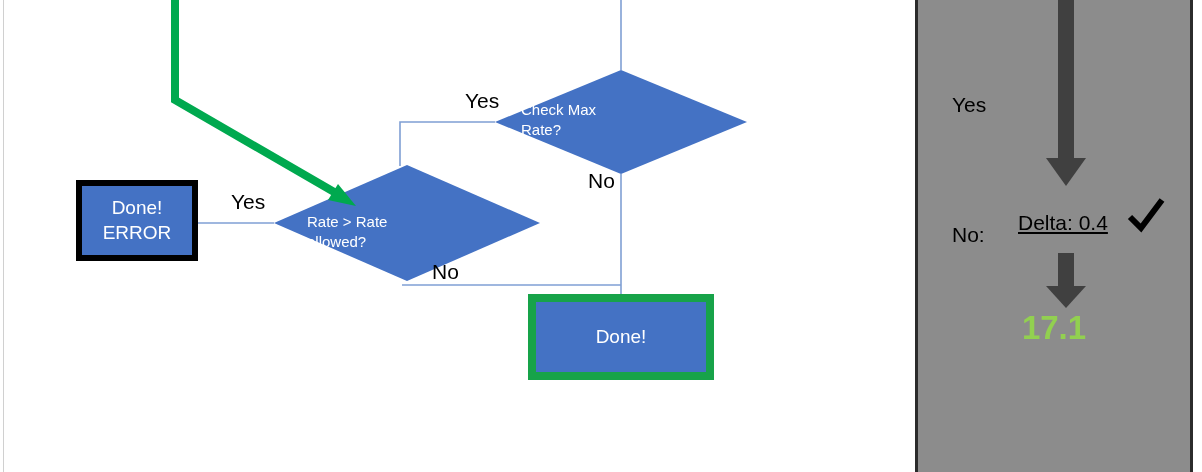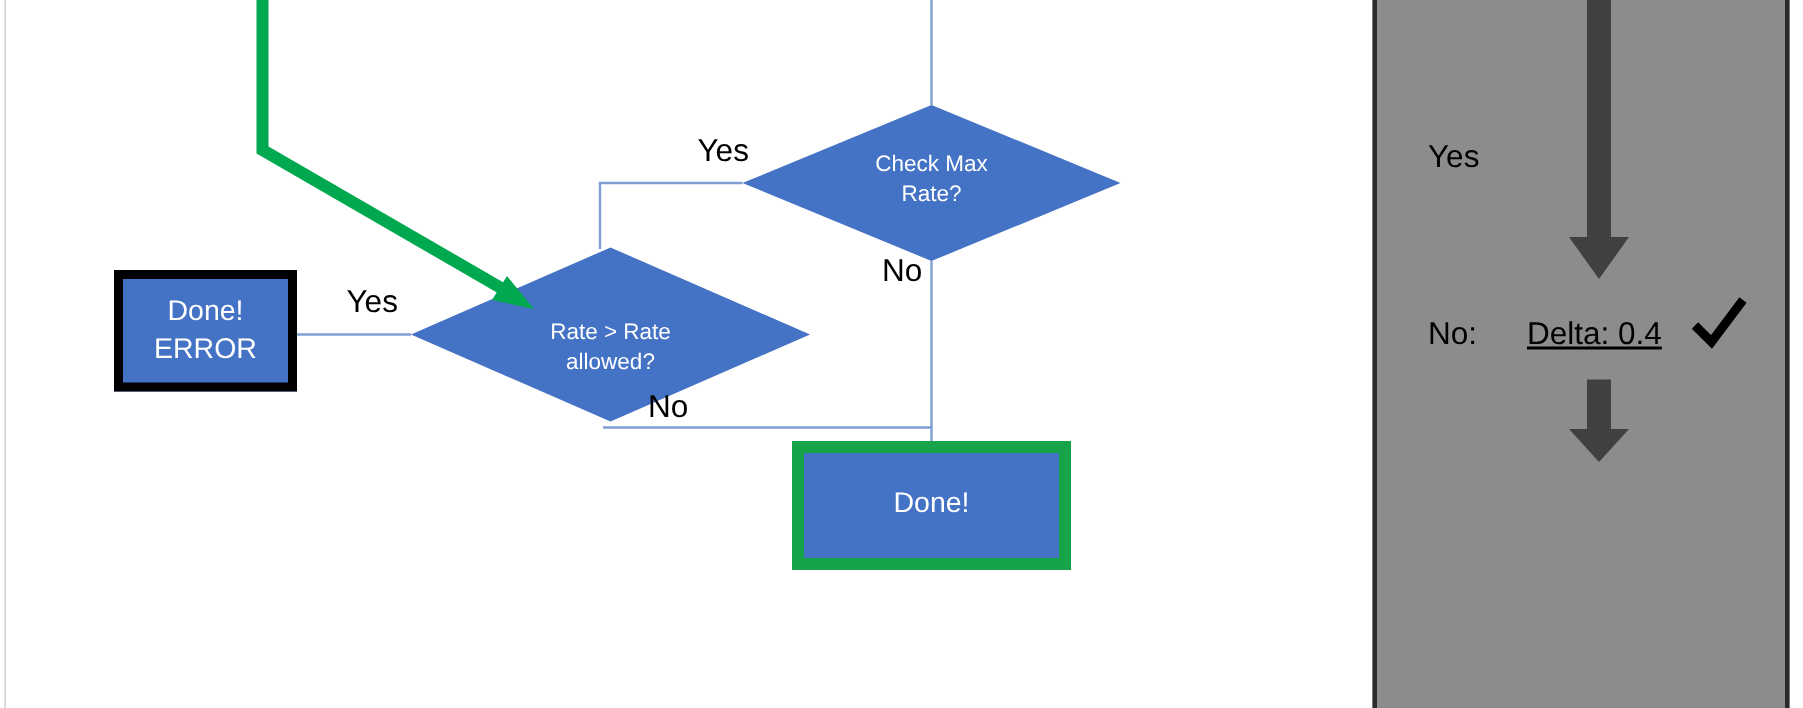--- a/index.html
+++ b/index.html
@@ -29,21 +29,21 @@
     left: 0;
     top: 0;
     width: 1202px;
     height: 472px;
   }
   .node-label {
     position: absolute;
     color: #ffffff;
     font-size: 15px;
     line-height: 1.32;
-    text-align: center;
+    text-align: left;
     white-space: pre-line;
     pointer-events: none;
   }
   .edge-label {
     position: absolute;
     color: #000000;
     font-size: 21px;
     line-height: 1;
     white-space: nowrap;
   }
@@ -112,21 +112,21 @@
     height: 472px;
   }
   .panel-text {
     position: absolute;
     color: #000000;
     font-size: 21px;
     line-height: 1;
     white-space: nowrap;
   }
   #panel-yes  { left: 34px;  top: 94px; }
-  #panel-no   { left: 34px;  top: 212px; }
+  #panel-no   { left: 34px;  top: 224px; }
   #panel-delta{ left: 100px; top: 212px; text-decoration: underline; }
   #panel-value {
     position: absolute;
     left: 0;
     right: 0;
     top: 311px;
     text-align: center;
     color: #92d050;
     font-size: 33px;
     font-weight: bold;
@@ -210,15 +210,16 @@
     <div class="panel-text" id="panel-yes">Yes</div>
 
     <div class="panel-text" id="panel-no">No:</div>
 
     <div class="panel-text" id="panel-delta">Delta: 0.4</div>
 
     <svg id="panel-check" viewBox="0 0 40 40">
       <path d="M4,21 L15,32 L36,4" stroke="#000000" stroke-width="6" fill="none" stroke-linecap="butt" stroke-linejoin="miter"></path>
     </svg>
 
+    <div id="panel-value">17.1</div>
   </div>
 
 </div>
 
 </body></html>

